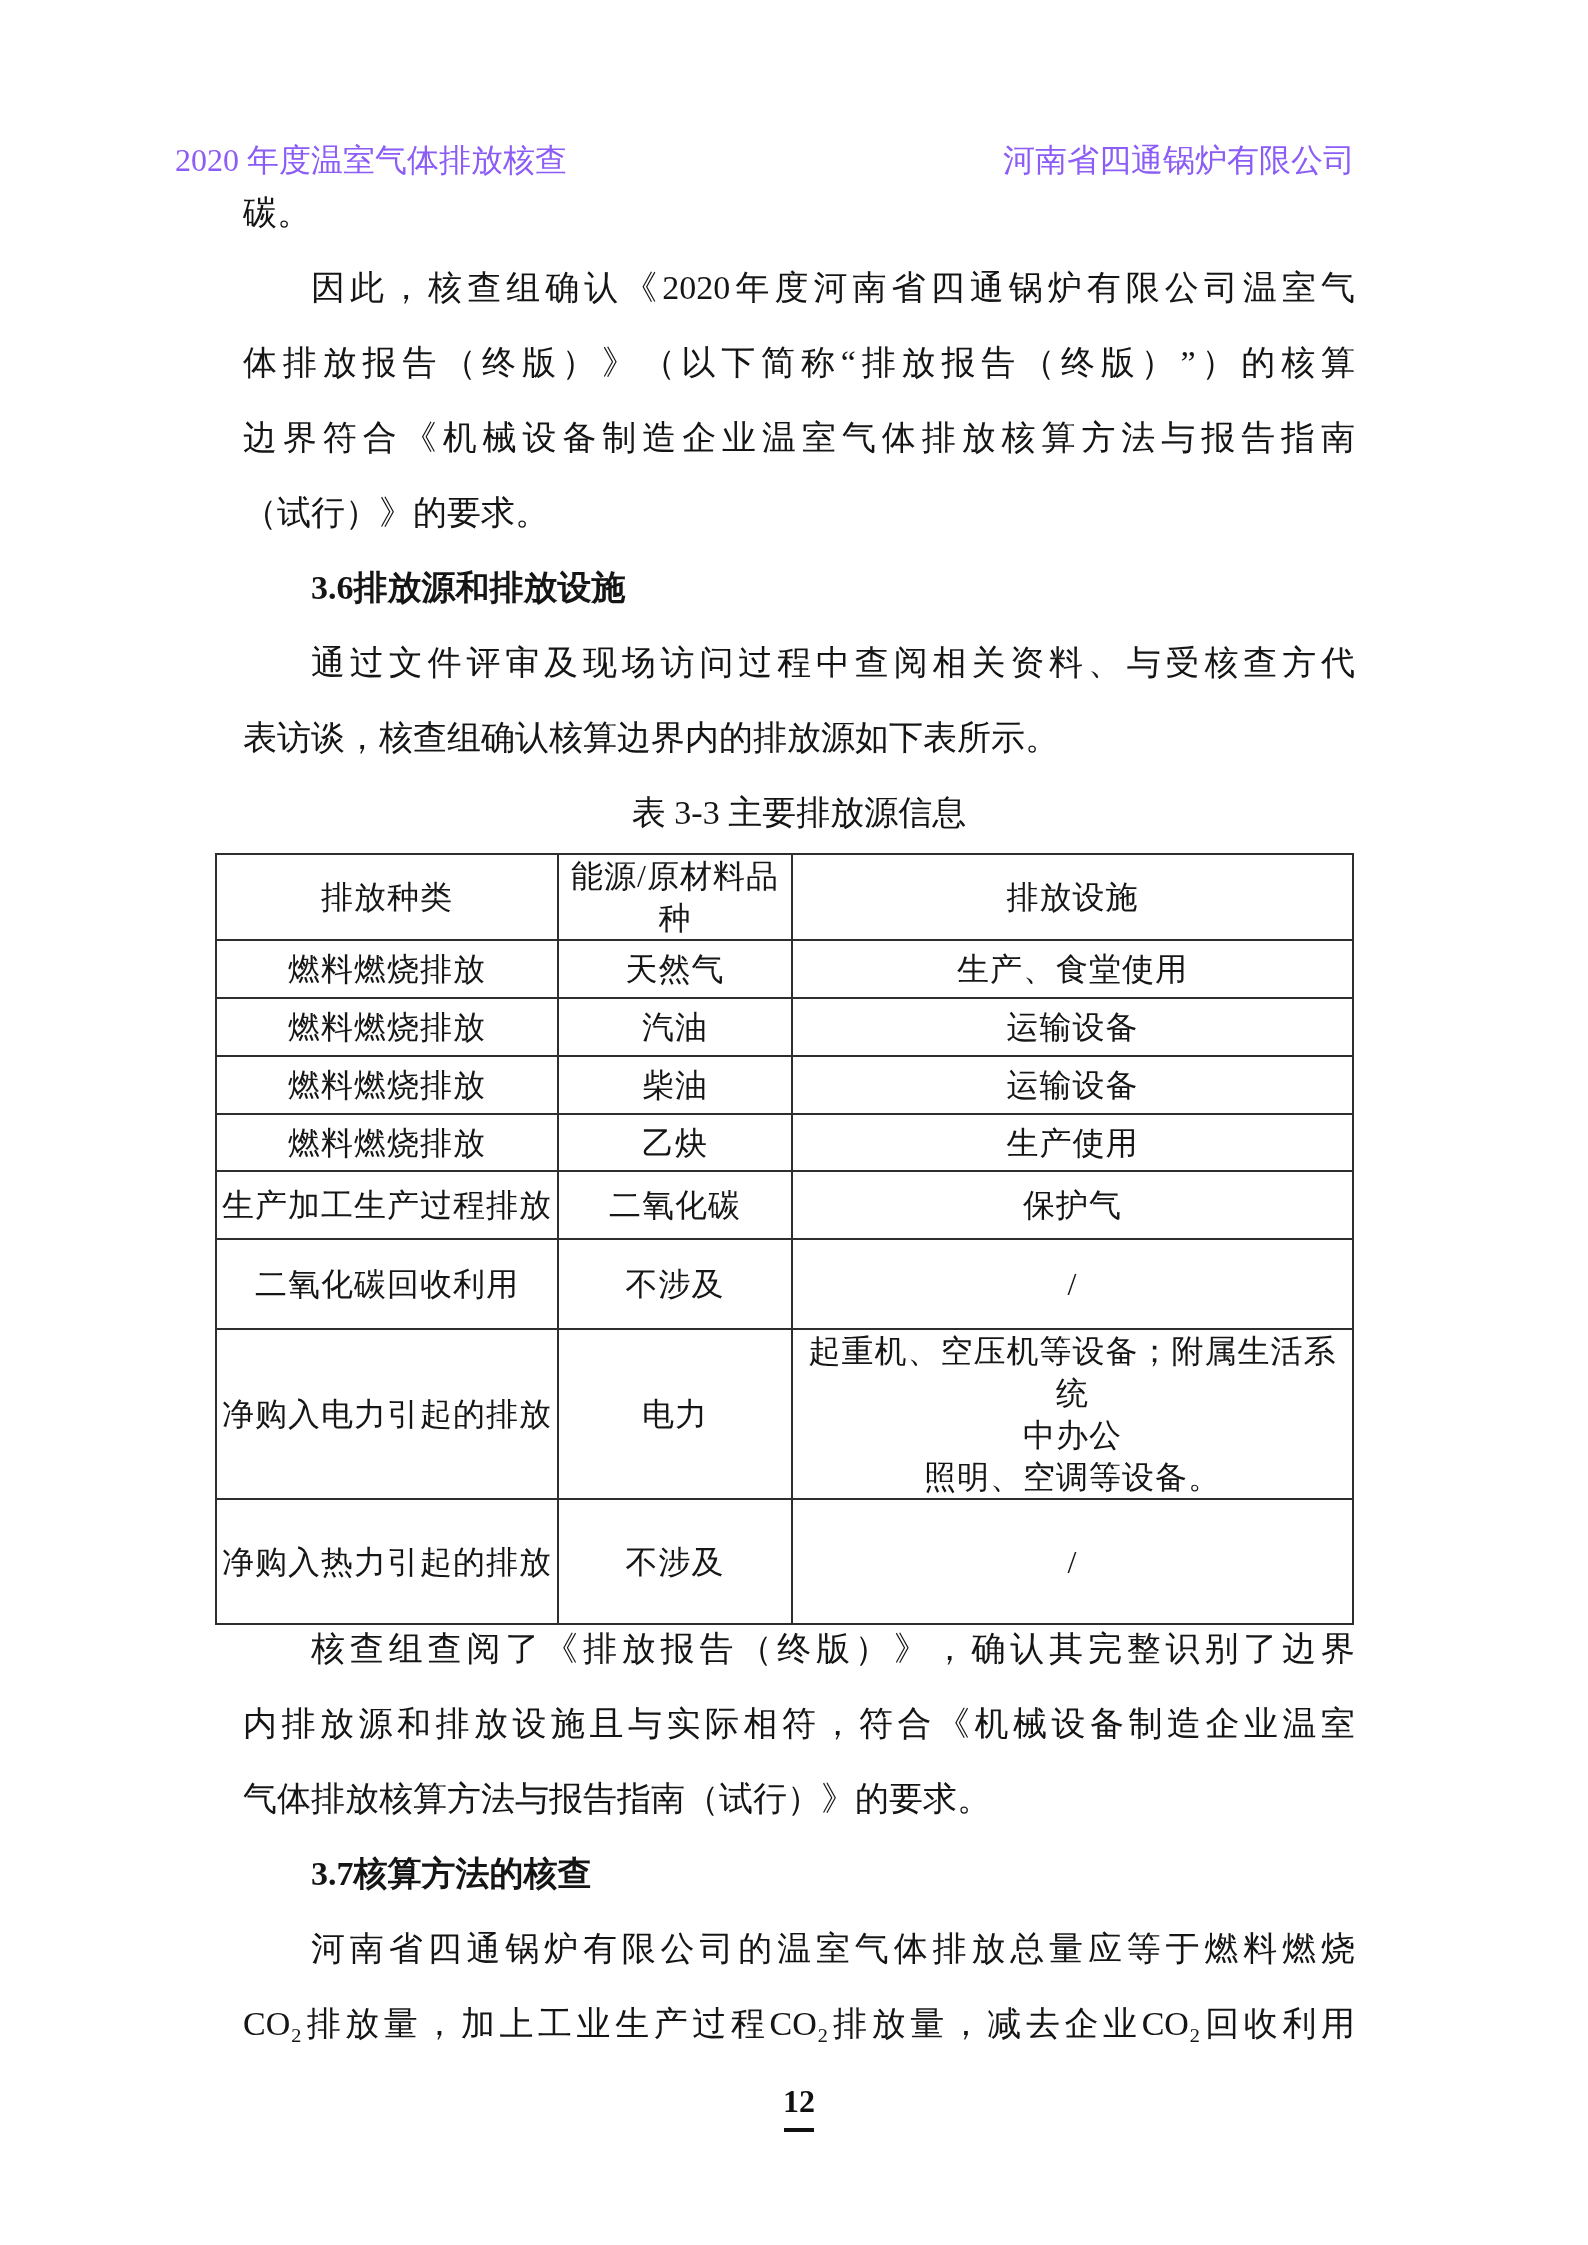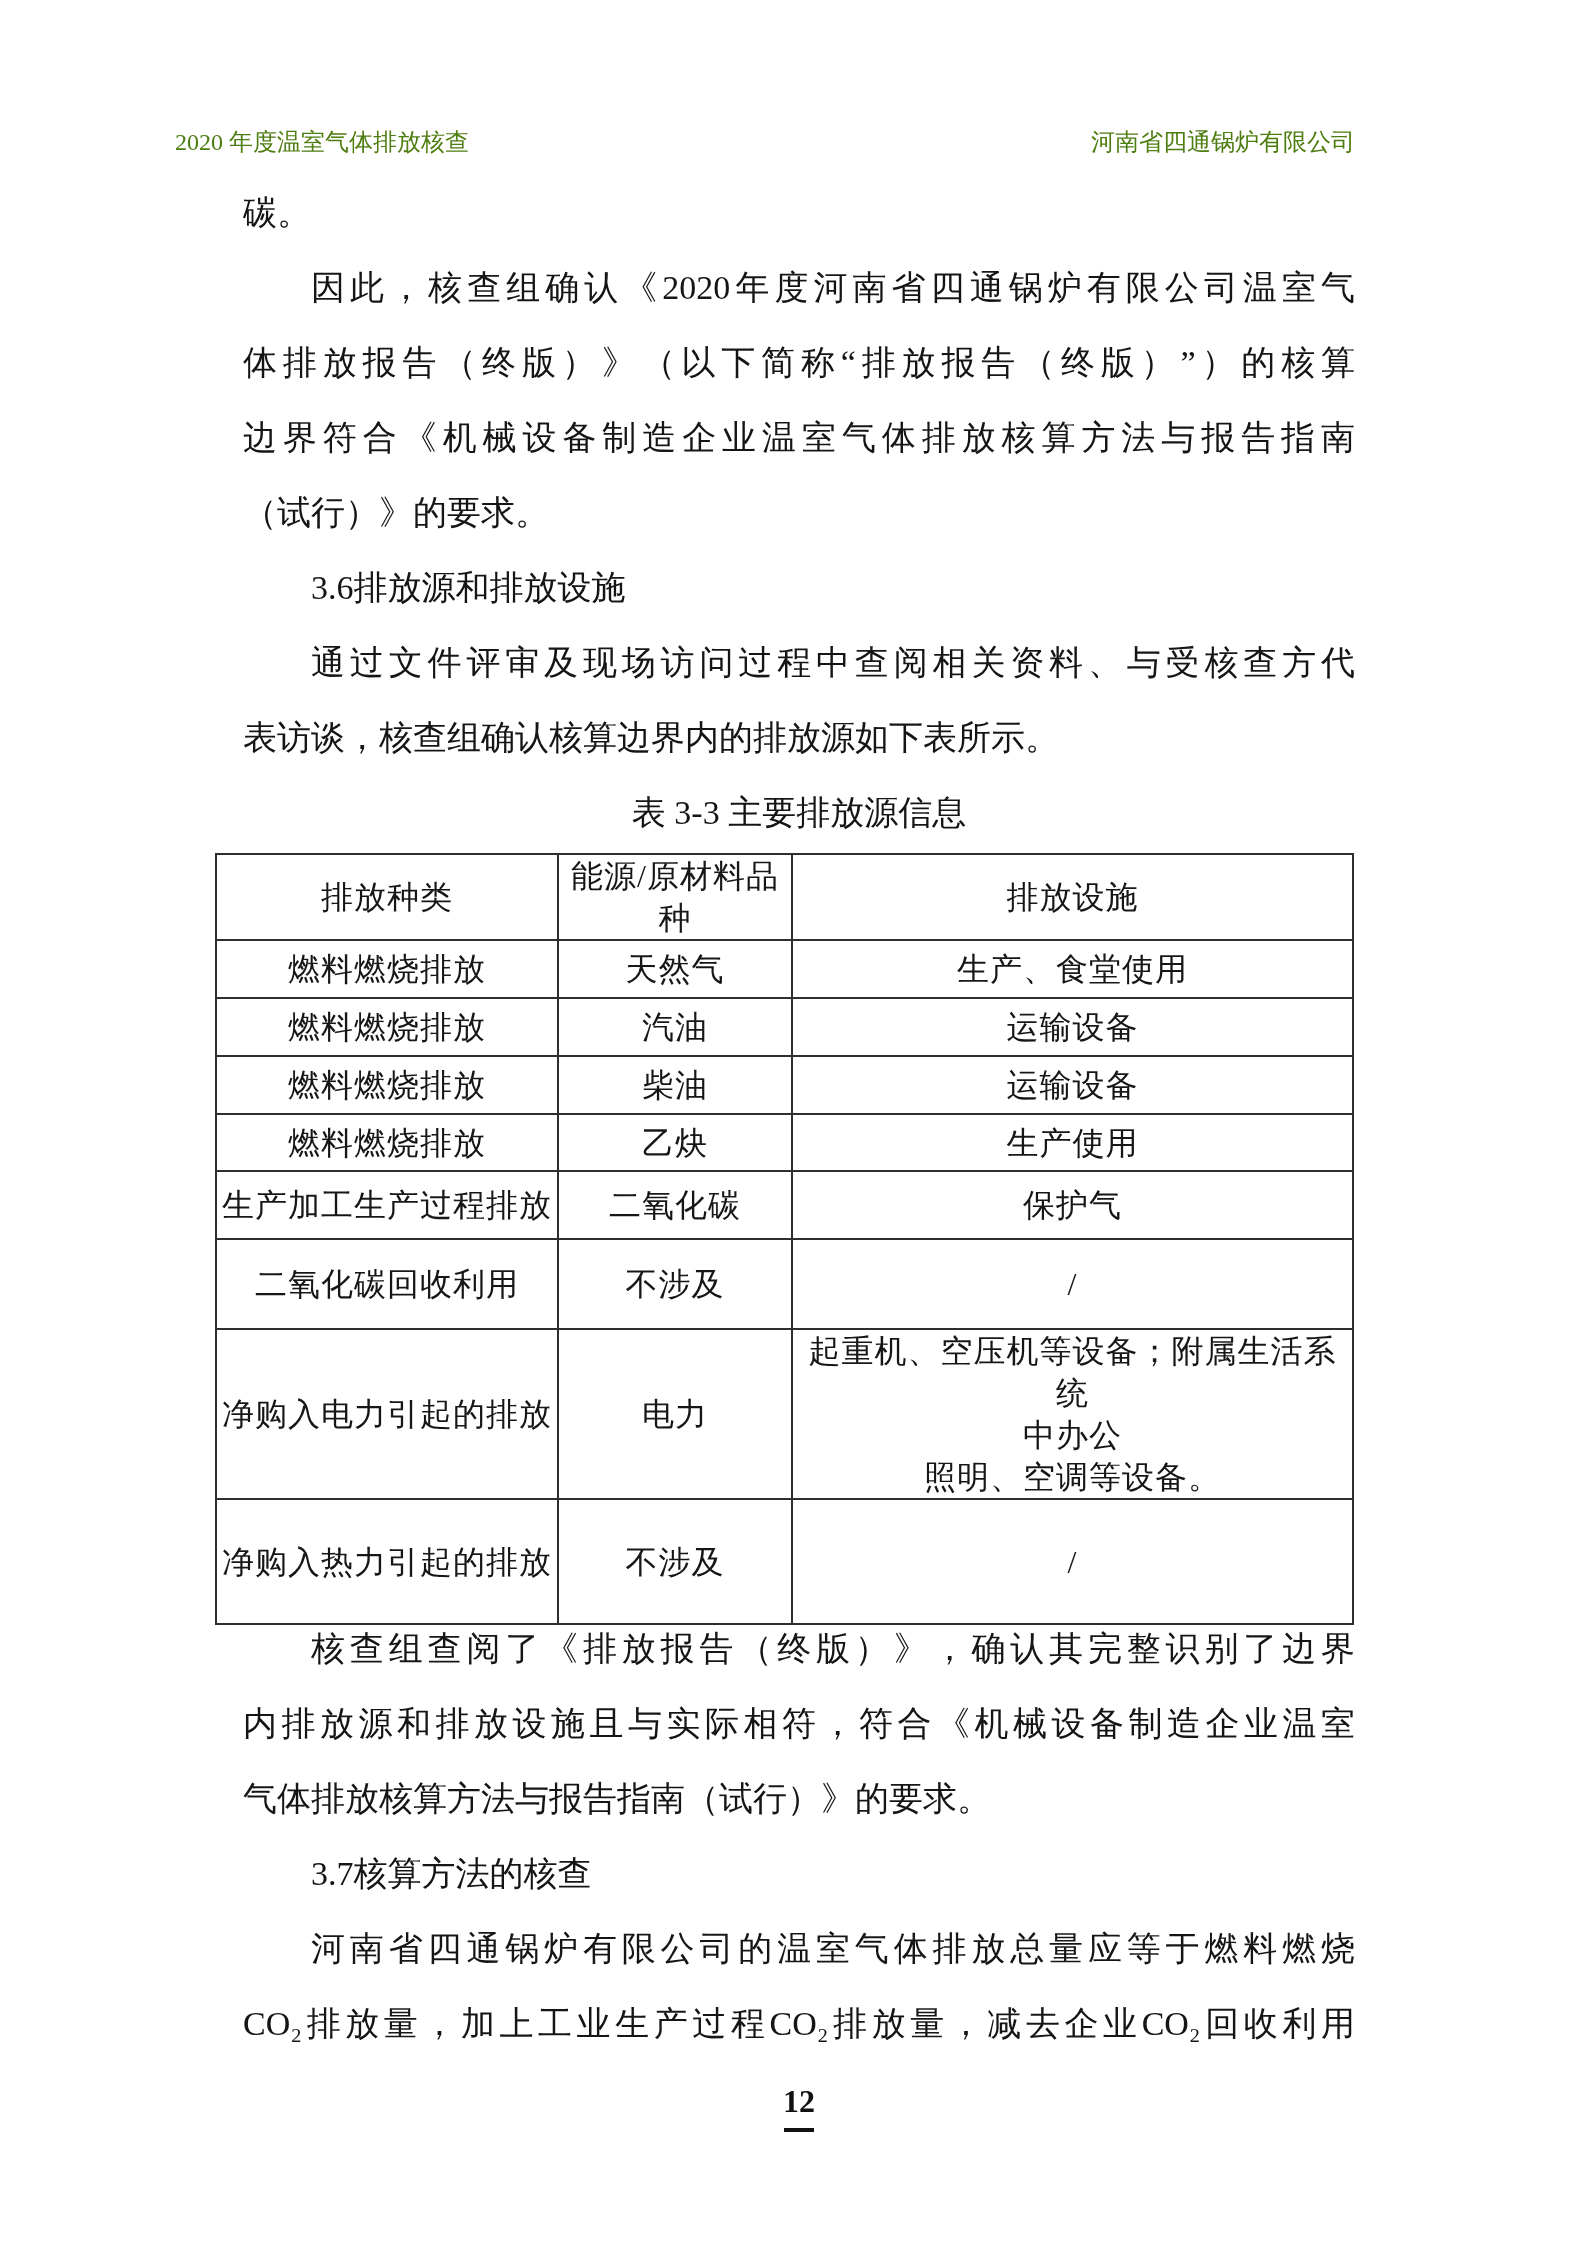--- a/index.html
+++ b/index.html
@@ -7,33 +7,33 @@
     position:relative;
     width:1588px;height:2245px;
     margin:0 auto;
     background:#ffffff;
     font-family:"Liberation Serif","DejaVu Serif",serif;
     color:#141414;
     overflow:hidden;
   }
   
   .hdr{
-    position:absolute;top:127px;height:30px;line-height:30px;
-    font-size:24px;color:#4d7c0f;white-space:nowrap;
+    position:absolute;top:145px;height:30px;line-height:30px;
+    font-size:32px;color:#8b5cf6;white-space:nowrap;
   }
   .hdr-left{left:175px;}
   .hdr-right{right:233px;text-align:right;}
   
   .bl{
     position:absolute;left:243px;width:1112px;height:75px;
     line-height:75px;font-size:34px;color:#151515;white-space:nowrap;
   }
   .just{text-align:justify;text-align-last:justify;white-space:normal;}
   .indent{text-indent:68px;}
-  .bold{font-weight:normal;}
+  .bold{font-weight:bold;}
   .caption{text-align:center;font-weight:normal;white-space:normal;}
   
   .tblwrap{position:absolute;left:215px;top:853px;}
   table.emission{
     border-collapse:collapse;table-layout:fixed;
     width:1137px;
     font-size:32px;letter-spacing:1px;color:#161616;
   }
   table.emission td,table.emission th{
     border:2px solid #2e2e2e;

